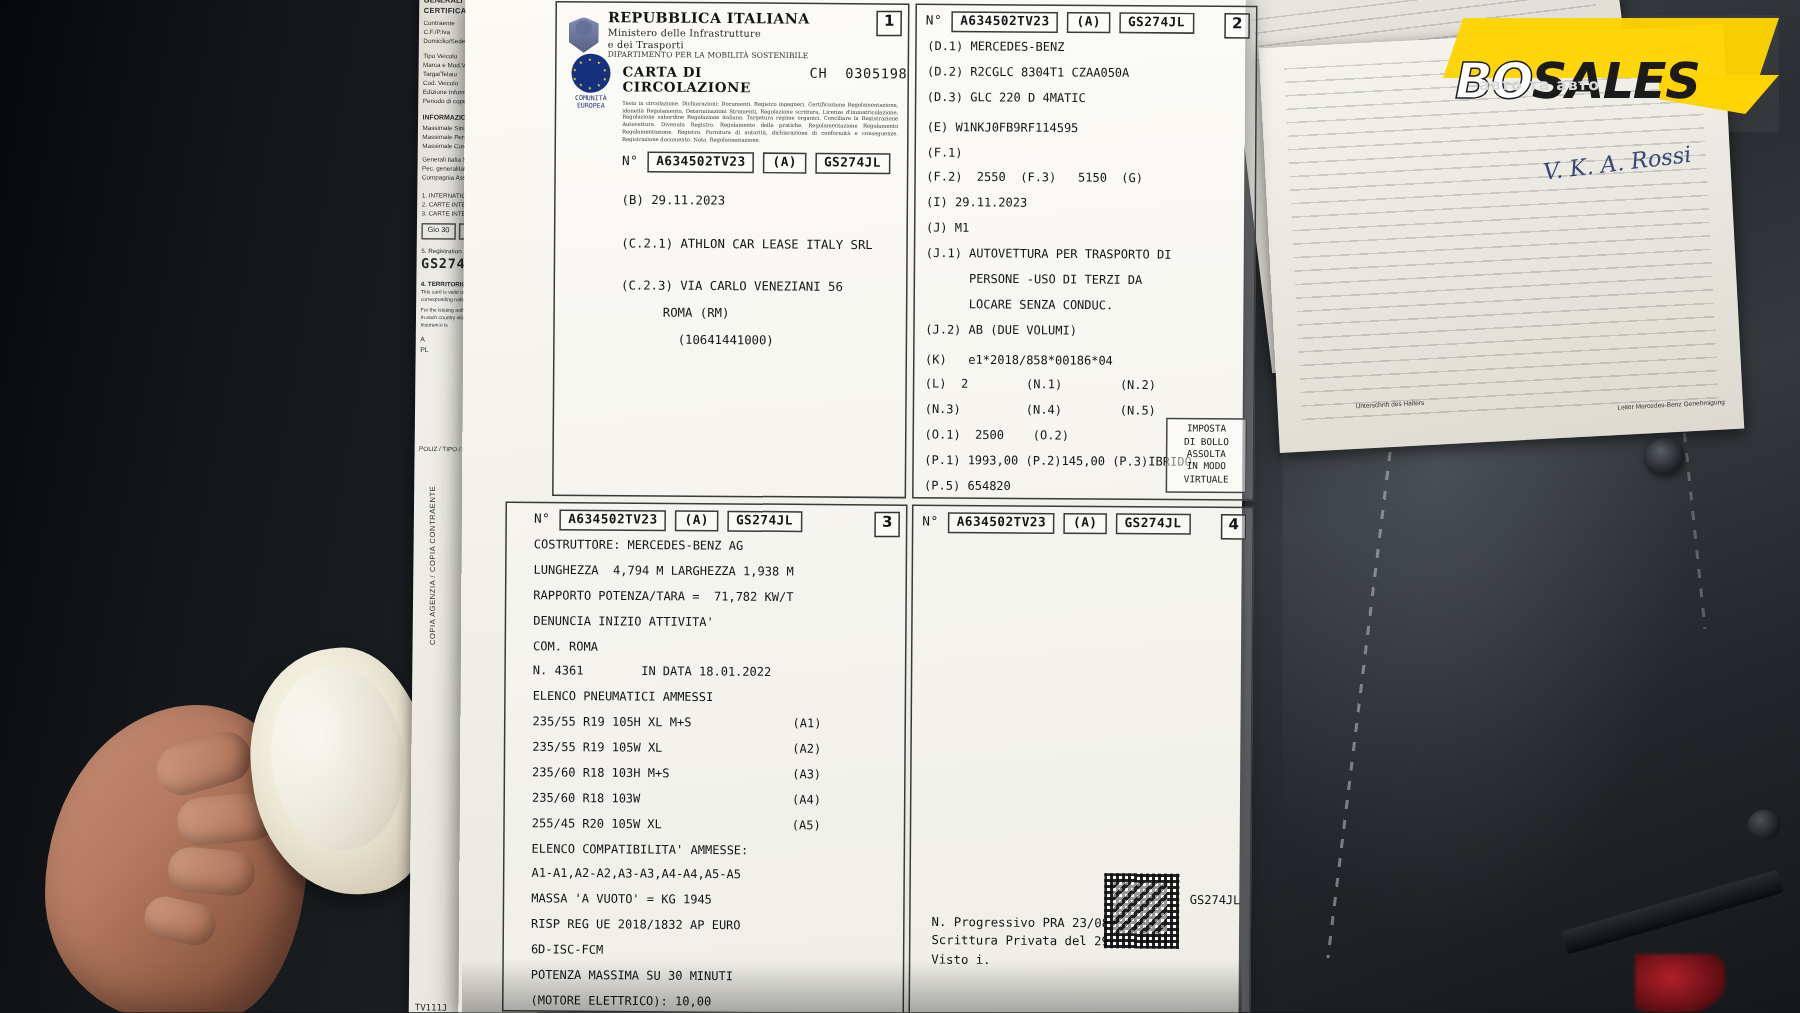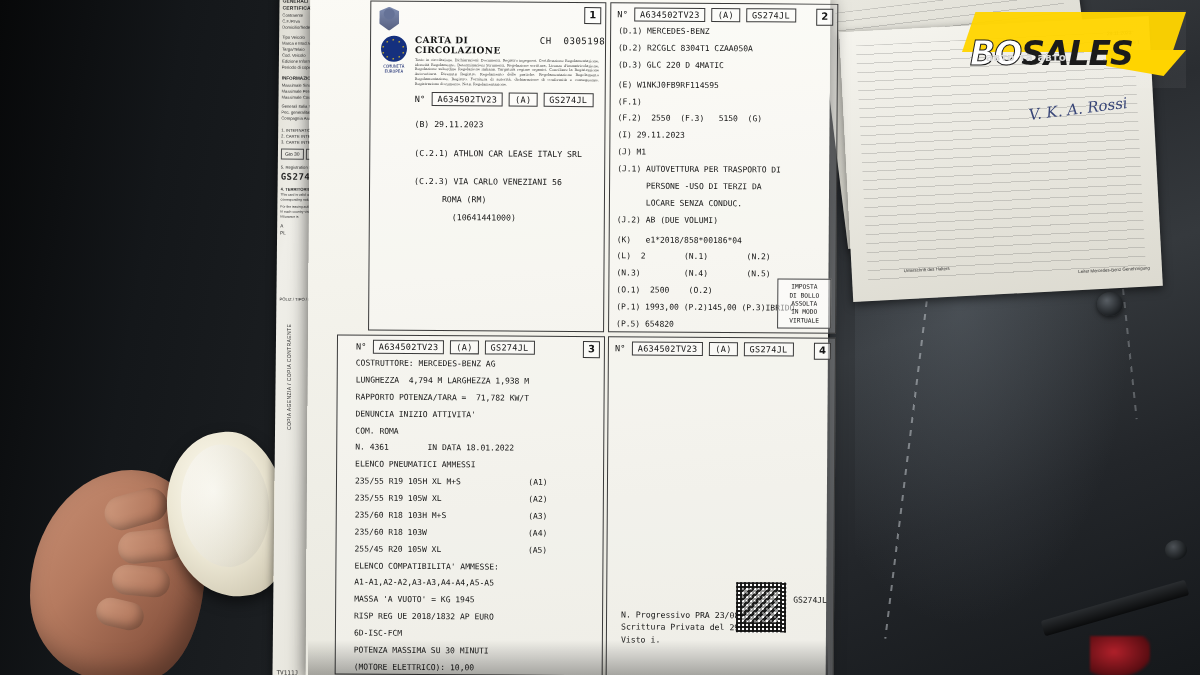--- a/index.html
+++ b/index.html
@@ -248,20 +248,21 @@
     gap: 6px;
     padding: 4px 6px 2px 6px;
     font-size: 8.5px;
     letter-spacing: .3px;
   }
   .box {
     border: 1px solid #3a3a3a;
     padding: 1px 5px;
     font-size: 8.5px;
     background: rgba(255,255,255,0.4);
+    font-weight: bold;
   }
   .mono-body {
     padding: 3px 7px;
     font-size: 8.2px;
     line-height: 1.48;
     white-space: pre;
   }
   .mono-body.tight { line-height: 1.36; font-size: 8px; }
 
   
@@ -511,20 +512,26 @@
   </div>
   <div class="left-vert">COPIA AGENZIA  /  COPIA CONTRAENTE</div>
 
   <div class="sheet">
 
     <div class="panel p1">
       <div class="panel-num">1</div>
 
       <div class="emblem-head">
         <div class="emblem"></div>
+        <div>
+          <div class="rep-title">REPUBBLICA ITALIANA</div>
+          <div class="rep-sub">Ministero delle Infrastrutture</div>
+          <div class="rep-sub">e dei Trasporti</div>
+          <div class="rep-sub2">DIPARTIMENTO PER LA MOBILITÀ SOSTENIBILE</div>
+        </div>
       </div>
 
       <div class="eu-badge">
         <div class="eu-circle">
           <span class="eu-star" style="left:11px; top:2px;">★</span>
           <span class="eu-star" style="left:17px; top:4px;">★</span>
           <span class="eu-star" style="left:21px; top:9px;">★</span>
           <span class="eu-star" style="left:21px; top:15px;">★</span>
           <span class="eu-star" style="left:17px; top:19px;">★</span>
           <span class="eu-star" style="left:11px; top:21px;">★</span>

